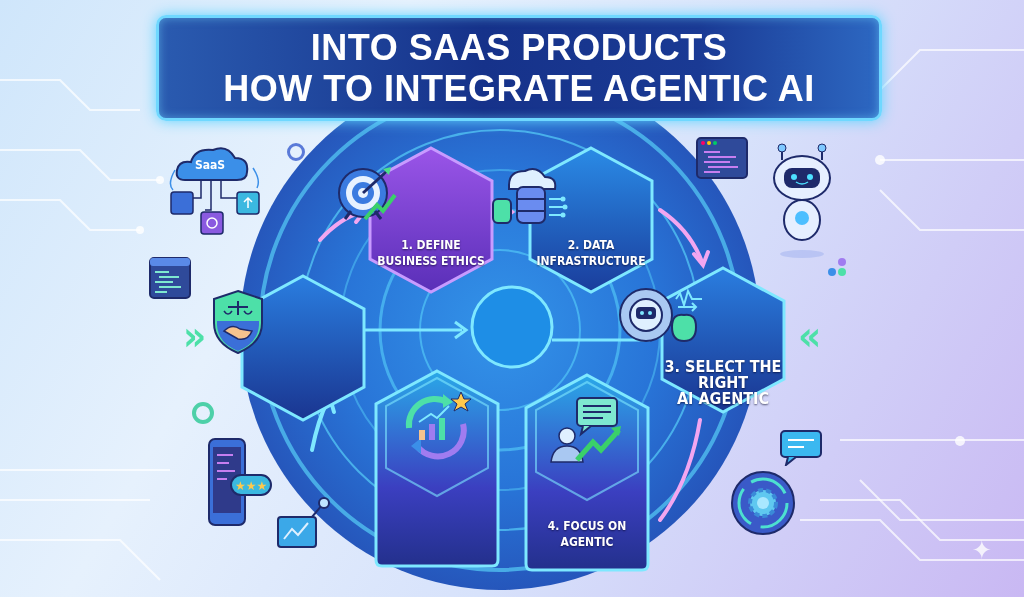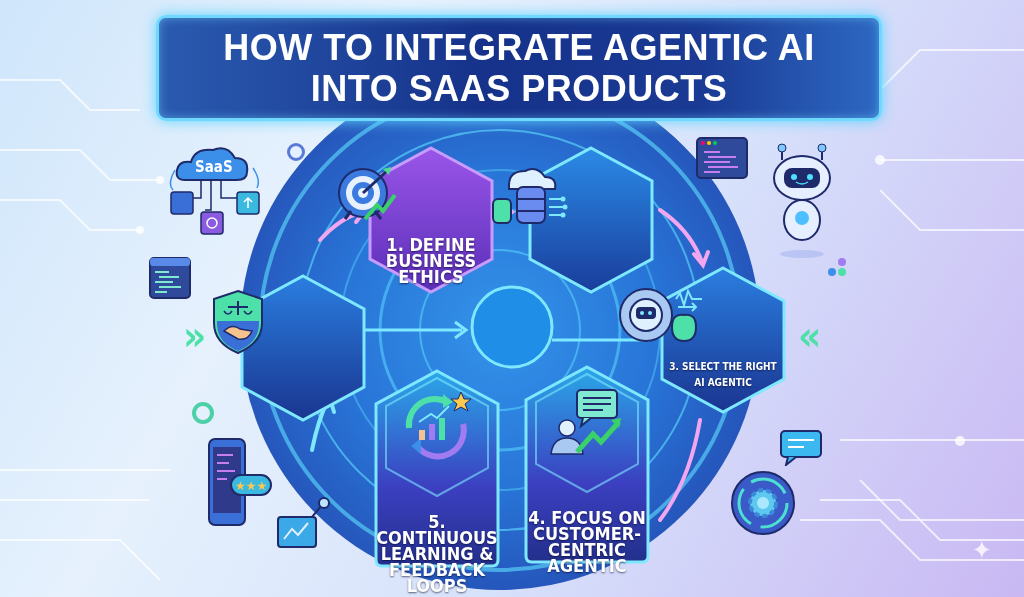--- a/index.html
+++ b/index.html
@@ -9,21 +9,21 @@
   .abs{position:absolute;}
   .bg-svg{position:absolute;left:0;top:0;width:1024px;height:597px;}
   .title-box{position:absolute;left:156px;top:15px;width:720px;height:100px;border-radius:10px;
     background:linear-gradient(90deg,#2a5bb0 0%,#16328a 45%,#1a3a94 75%,#2d68c2 100%);
     border:3px solid #6fd8ff;box-shadow:0 0 14px #5fd4ff, inset 0 0 10px rgba(120,220,255,.5);
     display:flex;flex-direction:column;align-items:center;justify-content:center;}
   .title-line{color:#fff;font-family:"Liberation Sans",sans-serif;font-weight:700;font-size:36px;letter-spacing:0.5px;line-height:41px;}
   .hex{position:absolute;width:130px;height:150px;}
   .hex svg{position:absolute;left:0;top:0;}
   .hex-label{position:absolute;left:0;right:0;text-align:center;color:#fff;font-weight:700;
-    font-family:"DejaVu Sans Condensed","DejaVu Sans",sans-serif;font-size:18px;line-height:16px;
+    font-family:"DejaVu Sans Condensed","DejaVu Sans",sans-serif;font-size:12px;line-height:16px;
     text-shadow:0 1px 2px rgba(0,0,30,.6);}
   .hex-icon{position:absolute;left:50%;transform:translateX(-50%);}
   .card{position:absolute;}
   .chev{position:absolute;color:#4de0a8;font-size:40px;font-weight:700;line-height:40px;}
 </style>
 </head>
 <body>
 
 <svg class="bg-svg" viewBox="0 0 1024 597">
   <defs>
@@ -76,22 +76,22 @@
     <path d="M502 204 L512 212 L502 220"></path>
     <path d="M660 210 Q690 230 702 262"></path>
     <path d="M694 254 L703 265 L708 252"></path>
     <path d="M700 420 Q690 480 660 520"></path>
     <path d="M312 450 Q318 420 328 400" stroke="#7ee8ff"></path>
     <path d="M320 408 L330 398 L334 412" stroke="#7ee8ff"></path>
   </g>
 </svg>
 
 <div class="title-box">
+  <div class="title-line">INTO SAAS PRODUCTS</div>
   <div class="title-line">HOW TO INTEGRATE AGENTIC AI</div>
-  <div class="title-line">INTO SAAS PRODUCTS</div>
 </div>
 
 <div class="hex" style="left:366px;top:145px;">
   <svg width="130" height="150" viewBox="0 0 130 150">
     <defs>
         <linearGradient id="g1" x1="0" y1="0" x2="0" y2="1">
           <stop offset="0" stop-color="#9a55e8"></stop>
           <stop offset="1" stop-color="#5a2fb8"></stop>
         </linearGradient>
       </defs>
@@ -126,20 +126,24 @@
   <svg class="hex-icon" style="top:18px" width="86" height="64" viewBox="0 0 86 64">
     <path d="M26 22 Q26 8 42 8 Q54 2 62 14 Q74 14 72 26 H26 Z" fill="#dff0ff" stroke="#1e2a6a" stroke-width="2"></path>
     <rect x="34" y="24" width="28" height="36" rx="6" fill="#6a8cf0" stroke="#1e2a6a" stroke-width="2"></rect>
     <path d="M34 36 H62 M34 48 H62" stroke="#1e2a6a" stroke-width="2"></path>
     <rect x="10" y="36" width="18" height="24" rx="5" fill="#4de0a8" stroke="#1e2a6a" stroke-width="2"></rect>
     <path d="M66 36 H78 M66 44 H80 M66 52 H78" stroke="#7ee8ff" stroke-width="2"></path>
     <circle cx="80" cy="36" r="2.5" fill="#7ee8ff"></circle>
       <circle cx="82" cy="44" r="2.5" fill="#7ee8ff"></circle>
       <circle cx="80" cy="52" r="2.5" fill="#7ee8ff"></circle>
   </svg>
+  <div class="hex-label" style="top:92px">
+    <div>2. DATA</div>
+    <div>INFRASTRUCTURE</div>
+  </div>
 </div>
 
 <div class="hex" style="left:238px;top:273px;">
   <svg width="130" height="150" viewBox="0 0 130 150">
     <defs>
         <linearGradient id="g6" x1="0" y1="0" x2="0" y2="1">
           <stop offset="0" stop-color="#2a7ee0"></stop>
           <stop offset="1" stop-color="#1a3590"></stop>
         </linearGradient>
       </defs>
@@ -167,21 +171,21 @@
   <svg class="hex-icon" style="top:18px" width="92" height="70" viewBox="0 0 92 70">
     <circle cx="34" cy="32" r="26" fill="#a9c8f2" stroke="#1e2a6a" stroke-width="2"></circle>
     <circle cx="34" cy="32" r="16" fill="#dff0ff" stroke="#1e2a6a" stroke-width="2"></circle>
     <rect x="24" y="24" width="20" height="12" rx="4" fill="#1e2a6a"></rect>
     <circle cx="30" cy="30" r="2" fill="#7ee8ff"></circle>
       <circle cx="38" cy="30" r="2" fill="#7ee8ff"></circle>
     <path d="M60 44 Q60 30 72 32 Q84 30 84 44 Q84 58 72 58 Q60 58 60 44 Z" fill="#4de0a8" stroke="#1e2a6a" stroke-width="2"></path>
     <path d="M64 16 L68 10 L72 22 L76 8 L80 16 H90" stroke="#7ee8ff" stroke-width="2" fill="none"></path>
     <path d="M66 24 H84 M80 20 L84 24 L80 28" stroke="#7ee8ff" stroke-width="2" fill="none"></path>
   </svg>
-  <div class="hex-label" style="top:94px;font-size:10px">
+  <div class="hex-label" style="top:94px;font-size:16px">
     <div>3. SELECT THE RIGHT</div>
     <div>AI AGENTIC</div>
   </div>
 </div>
 
 <div class="card" style="left:372px;top:368px;width:130px;height:200px;">
   <svg width="130" height="200" viewBox="0 0 130 200" style="position:absolute;left:0;top:0">
     <defs>
         <linearGradient id="g5" x1="0" y1="0" x2="0" y2="1">
           <stop offset="0" stop-color="#2aa8e8"></stop>
@@ -196,28 +200,23 @@
     <path d="M12 40 A26 26 0 0 1 50 14" stroke="#4de0a8" stroke-width="6" fill="none"></path>
     <path d="M66 36 A26 26 0 0 1 20 58" stroke="#a07cf0" stroke-width="6" fill="none"></path>
     <path d="M46 6 L56 14 L46 20" fill="#4de0a8"></path>
     <path d="M24 50 L14 58 L24 66" fill="#3b8fe8"></path>
     <rect x="22" y="42" width="6" height="10" fill="#f6c38e"></rect>
     <rect x="32" y="36" width="6" height="16" fill="#a07cf0"></rect>
     <rect x="42" y="30" width="6" height="22" fill="#4de0a8"></rect>
     <path d="M22 34 L34 26 L40 30 L52 18" stroke="#7ee8ff" stroke-width="2" fill="none"></path>
     <path d="M64 4 L67 11 L74 11 L68 16 L71 23 L64 19 L57 23 L60 16 L54 11 L61 11 Z" fill="#ffc94d" stroke="#1e2a6a" stroke-width="1"></path>
   </svg>
-  <div class="hex-label" style="top:146px">
-    <div>5. CONTINUOUS</div>
-    <div>LEARNING &amp;</div>
-    <div>FEEDBACK LOOPS</div>
-  </div>
-</div>
-
-<div class="card" style="left:522px;top:364px;width:130px;height:200px;">
+</div>
+
+<div class="card" style="left:522px;top:372px;width:130px;height:200px;">
   <svg width="130" height="200" viewBox="0 0 130 200" style="position:absolute;left:0;top:0">
     <defs>
         <linearGradient id="g4" x1="0" y1="0" x2="0" y2="1">
           <stop offset="0" stop-color="#2aa8e8"></stop>
           <stop offset="0.6" stop-color="#3b3fc0"></stop>
           <stop offset="1" stop-color="#23308c"></stop>
         </linearGradient>
       </defs>
     <path d="M65 3 L126 36 V192 Q126 198 120 198 H10 Q4 198 4 192 V36 Z" fill="url(#g4)" stroke="#7ee8ff" stroke-width="3"></path>
     <polygon points="65,10 116,38 116,100 65,128 14,100 14,38" fill="none" stroke="#7ee8ff" stroke-width="2" opacity="0.6"></polygon>
@@ -226,40 +225,39 @@
     <rect x="30" y="4" width="40" height="28" rx="4" fill="#7ee8d0" stroke="#1e2a6a" stroke-width="2"></rect>
     <path d="M36 32 L34 40 L44 32" fill="#7ee8d0" stroke="#1e2a6a" stroke-width="2"></path>
     <path d="M36 12 H64 M36 18 H64 M36 24 H56" stroke="#1e2a6a" stroke-width="2"></path>
     <circle cx="20" cy="42" r="8" fill="#dff0ff" stroke="#1e2a6a" stroke-width="1.5"></circle>
     <path d="M4 68 Q6 52 20 52 Q34 52 36 68 Z" fill="#a9c8f2" stroke="#1e2a6a" stroke-width="1.5"></path>
     <path d="M30 66 L46 48 L54 56 L72 36" stroke="#3ad06a" stroke-width="5" fill="none"></path>
     <path d="M64 34 L74 32 L72 42 Z" fill="#3ad06a"></path>
   </svg>
   <div class="hex-label" style="top:146px">
     <div>4. FOCUS ON</div>
-    <div>CUSTOMER-CENTRIC</div>
     <div>AGENTIC</div>
   </div>
 </div>
 
 <div class="chev" style="left:183px;top:316px;">»</div>
 <div class="chev" style="left:798px;top:316px;">«</div>
 
 <div class="abs" style="left:165px;top:140px;width:120px;height:110px;">
   <svg width="120" height="110" viewBox="0 0 120 110">
     <path d="M20 40 Q10 40 12 30 Q14 20 26 22 Q30 8 48 10 Q62 4 70 18 Q84 18 82 32 Q82 40 72 40 Z" fill="#3b8fe8" stroke="#1e2a6a" stroke-width="2"></path>
     <path d="M36 40 V58 H24 M46 40 V70 H40 M56 40 V58 H72" stroke="#1e2a6a" stroke-width="1.5" fill="none"></path>
     <rect x="6" y="52" width="22" height="22" rx="3" fill="#3b6fd8" stroke="#1e2a6a" stroke-width="1.5"></rect>
     <rect x="72" y="52" width="22" height="22" rx="3" fill="#3bb8e0" stroke="#1e2a6a" stroke-width="1.5"></rect>
     <rect x="36" y="72" width="22" height="22" rx="3" fill="#8a5ae0" stroke="#1e2a6a" stroke-width="1.5"></rect>
     <circle cx="47" cy="83" r="5" fill="none" stroke="#fff" stroke-width="1.5"></circle>
     <path d="M83 68 V58 M79 62 L83 58 L87 62" stroke="#fff" stroke-width="1.5" fill="none"></path>
     <path d="M10 30 Q2 44 8 50 M88 28 Q96 40 92 48" stroke="#3b8fe8" stroke-width="1.5" fill="none"></path>
   </svg>
-  <div class="abs" style="left:30px;top:18px;color:#fff;font-size:15px;font-weight:700;">SaaS</div>
+  <div class="abs" style="left:30px;top:18px;color:#fff;font-size:12px;font-weight:700;">SaaS</div>
 </div>
 
 <svg class="abs" style="left:149px;top:257px" width="42" height="42" viewBox="0 0 42 42">
   <rect x="1" y="1" width="40" height="40" rx="4" fill="#2f4a9a" stroke="#1e2a6a" stroke-width="2"></rect>
   <rect x="1" y="1" width="40" height="8" rx="3" fill="#5a8ae8"></rect>
   <path d="M6 15 H20 M10 20 H30 M6 25 H24 M10 30 H32 M6 35 H18" stroke="#7ee8d0" stroke-width="2"></path>
 </svg>
 <svg class="abs" style="left:696px;top:137px" width="52" height="42" viewBox="0 0 52 42">
   <rect x="1" y="1" width="50" height="40" rx="4" fill="#2f4a9a" stroke="#1e2a6a" stroke-width="2"></rect>
   <circle cx="7" cy="6" r="2" fill="#f06"></circle>

